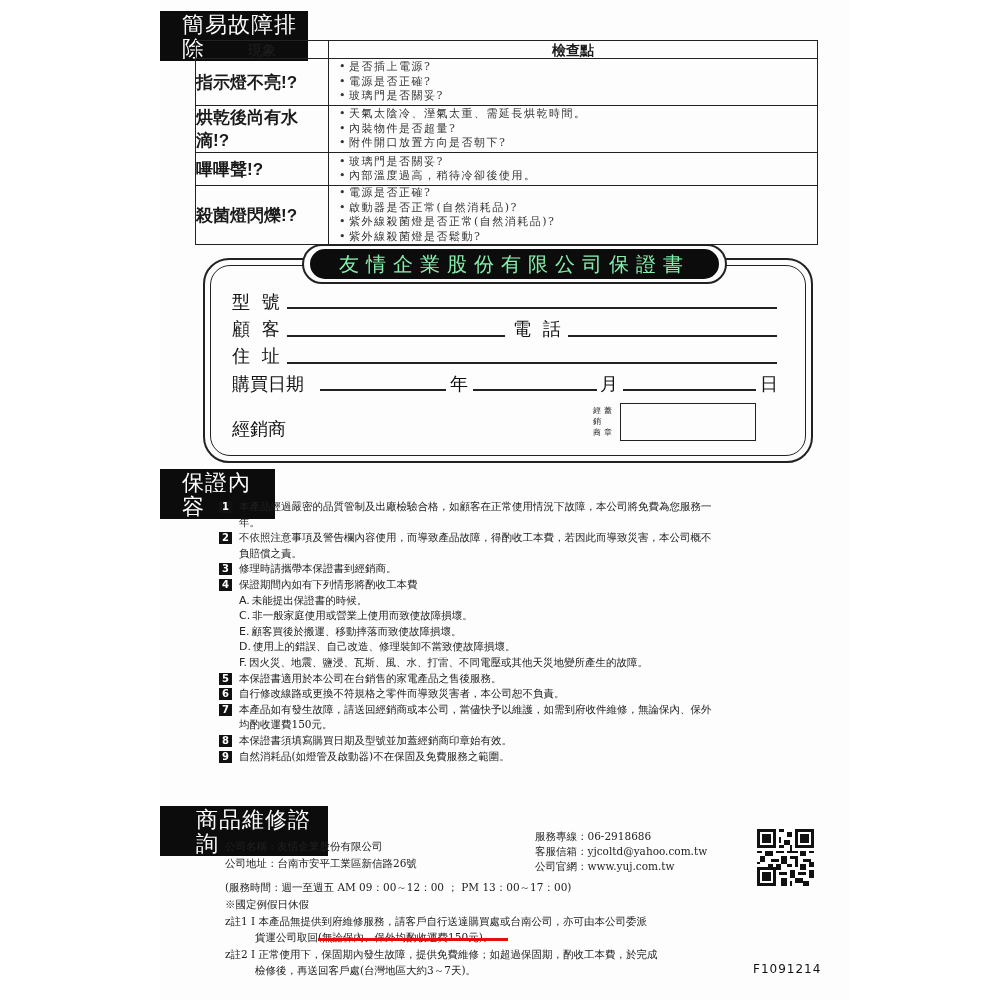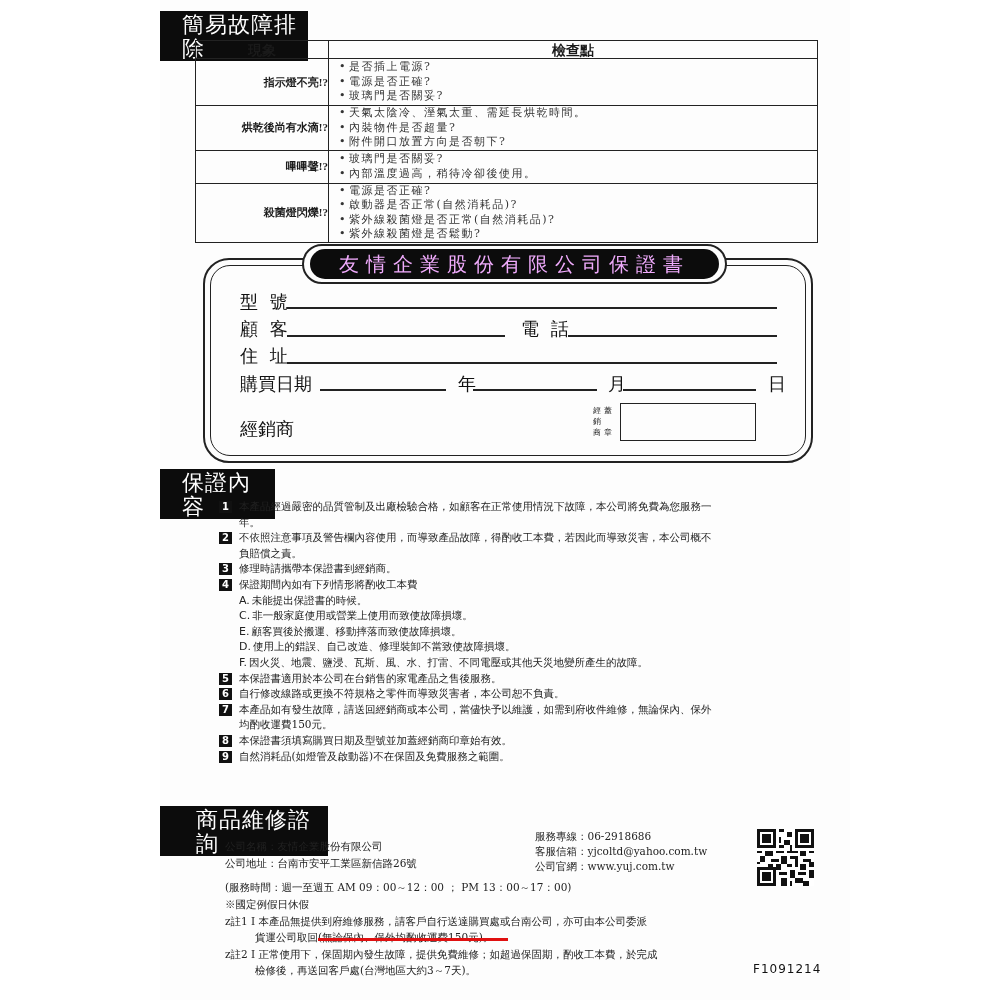--- a/index.html
+++ b/index.html
@@ -11,33 +11,33 @@
   .section-title {
     position: absolute; background: #0c0c0c; color: #fff;
     font-family: "DejaVu Sans", "Liberation Sans", sans-serif;
     font-size: 22px; line-height: 24px; padding: 2px 10px 0 22px; letter-spacing: 1px;
   }
 
   
   .ts-table { position: absolute; left: 195px; top: 40px; width: 623px; border-collapse: collapse; }
   .ts-table th, .ts-table td { border: 1.5px solid #222; }
   .ts-table th { font-family: "DejaVu Sans", "Liberation Sans", sans-serif; font-size: 14px; font-weight: bold; height: 18px; line-height: 16px; }
-  .ts-table td.sym { width: 133px; text-align: right; font-family: Liberation Serif, serif; font-size: 11px; font-weight: bold; }
+  .ts-table td.sym { width: 133px; text-align: left; font-family: Liberation Sans, sans-serif; font-size: 17px; font-weight: bold; }
   .ts-table td.chk { padding-left: 10px; font-size: 11px; line-height: 14.5px; letter-spacing: 1.5px; color: #333; }
   .ts-table td.chk div::before { content: "• "; letter-spacing: 0; }
 
   
   .card { position: absolute; left: 203px; top: 258px; width: 610px; height: 205px; border: 2px solid #222; border-radius: 26px; }
   .card-inner { position: absolute; left: 210px; top: 265px; width: 596px; height: 191px; border: 1.5px solid #222; border-radius: 20px; }
   .card-title-wrap { position: absolute; left: 302px; top: 244px; width: 425px; height: 40px; background: #fdfdfd; border: 2px solid #222; border-radius: 22px; }
   .card-title {
-    position: absolute; left: 310px; top: 249px; width: 409px; height: 30px; background: #0c0c0c; color: #f0abfc; border-radius: 16px;
+    position: absolute; left: 310px; top: 249px; width: 409px; height: 30px; background: #0c0c0c; color: #86efac; border-radius: 16px;
     font-family: "DejaVu Sans", "Liberation Sans", sans-serif; font-size: 20px; line-height: 30px; text-align: center; letter-spacing: 7px;
   }
-  .fld { position: absolute; font-family: "DejaVu Sans", "Liberation Sans", sans-serif; font-size: 18px; color: #111; letter-spacing: 3px; margin-left: 8px; }
+  .fld { position: absolute; font-family: "DejaVu Sans", "Liberation Sans", sans-serif; font-size: 18px; color: #111; letter-spacing: 3px; }
   .ln { position: absolute; height: 1.5px; background: #222; }
   .stamp-label { position: absolute; left: 593px; top: 405px; font-size: 8px; line-height: 11px; font-family: "DejaVu Sans", "Liberation Sans", sans-serif; display: flex; gap: 3px; }
   .stamp-label .col { display: flex; flex-direction: column; }
   .stamp-box { position: absolute; left: 620px; top: 403px; width: 136px; height: 38px; border: 1.5px solid #222; }
 
   
   .wlist { position: absolute; left: 219px; top: 499px; width: 500px; font-size: 10.5px; line-height: 15.6px; color: #222; }
   .witem { position: relative; padding-left: 20px; }
   .wnum { position: absolute; left: 0; top: 2px; width: 13px; height: 12px; background: #111; color: #fff; font-family: "DejaVu Sans", "Liberation Sans", sans-serif; font-size: 10px; line-height: 12px; text-align: center; font-weight: bold; }
   .sub { padding-left: 20px; }

